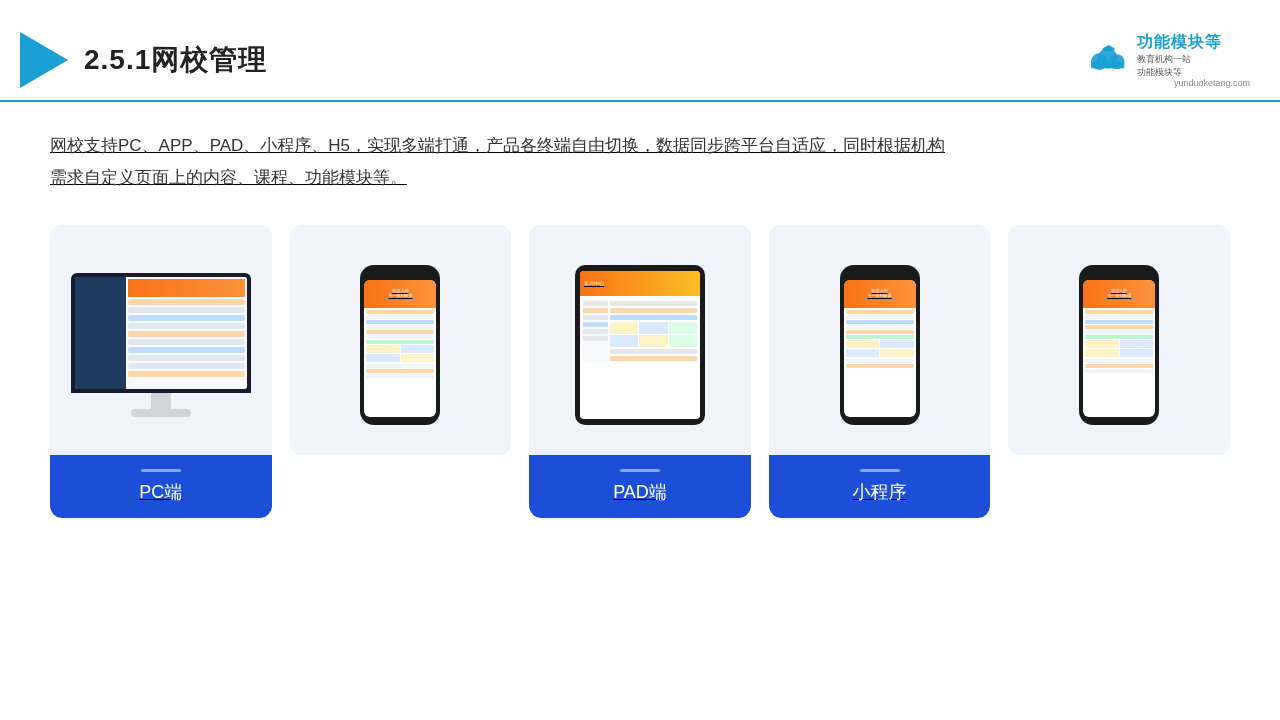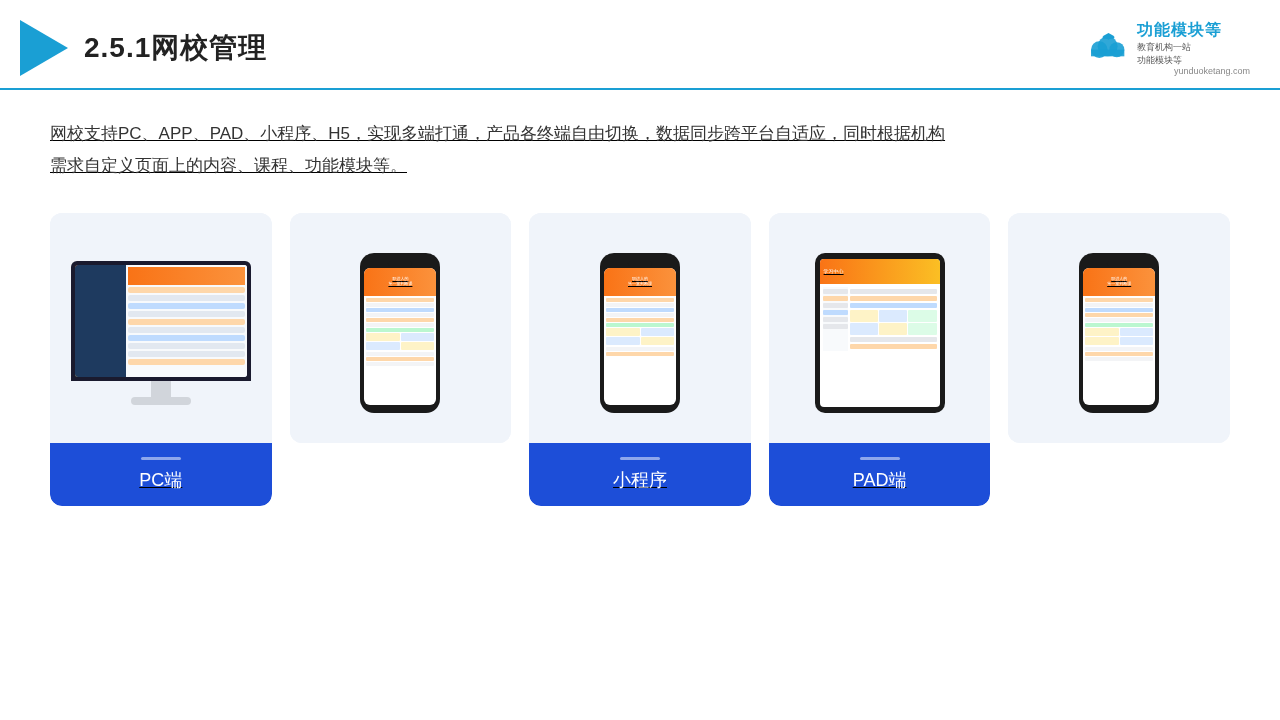--- a/index.html
+++ b/index.html
@@ -10,21 +10,21 @@
       font-family: "Microsoft YaHei", "PingFang SC", "Helvetica Neue", sans-serif;
       overflow: hidden;
       position: relative;
     }
 
     
     .header {
       display: flex;
       align-items: flex-start;
       justify-content: space-between;
-      padding: 20px 30px 12px 20px;
+      padding: 32px 30px 12px 20px;
       border-bottom: 2px solid #1a9fd4;
       gap: 20px;
     }
     .header-left {
       display: flex;
       align-items: center;
       gap: 16px;
     }
     .logo-triangle {
       width: 0;
@@ -436,55 +436,20 @@
                   <div class="phone-grid-item blue-item"></div>
                   <div class="phone-grid-item"></div>
                 </div>
                 <div class="phone-row" style="margin-top:2px;"></div>
                 <div class="phone-row accent"></div>
                 <div class="phone-row"></div>
               </div>
             </div>
           </div>
         </div>
-      </div>
-    </div>
-
-    <div class="device-card">
-      <div class="device-image-area">
-        <div class="phone-device">
-          <div class="phone-frame">
-            <div class="phone-notch"></div>
-            <div class="phone-screen">
-              <div class="phone-screen-header">
-                <div class="phone-screen-header-text">职进人的<br>第一堂判断课</div>
-              </div>
-              <div class="phone-screen-body">
-                <div class="phone-row accent"></div>
-                <div class="phone-row"></div>
-                <div class="phone-row blue"></div>
-                <div class="phone-row"></div>
-                <div class="phone-row accent"></div>
-                <div class="phone-row green"></div>
-                <div class="phone-grid">
-                  <div class="phone-grid-item"></div>
-                  <div class="phone-grid-item blue-item"></div>
-                  <div class="phone-grid-item blue-item"></div>
-                  <div class="phone-grid-item"></div>
-                </div>
-                <div class="phone-row" style="margin-top:2px;"></div>
-                <div class="phone-row accent"></div>
-              </div>
-            </div>
-          </div>
-        </div>
-      </div>
-      <div class="card-label">
-        <div class="divider-top" style="margin: 0 auto 8px; background:#fff; opacity:0.5;"></div>
-        <span>小程序</span>
       </div>
     </div>
 
     <div class="device-card">
       <div class="device-image-area">
         <div class="tablet-device">
           <div class="tablet-frame">
             <div class="tablet-screen">
               <div class="tablet-screen-header">
                 <div class="tablet-screen-header-text">学习中心</div>
@@ -530,20 +495,55 @@
           <div class="phone-frame">
             <div class="phone-notch"></div>
             <div class="phone-screen">
               <div class="phone-screen-header">
                 <div class="phone-screen-header-text">职进人的<br>第一堂判断课</div>
               </div>
               <div class="phone-screen-body">
                 <div class="phone-row accent"></div>
                 <div class="phone-row"></div>
                 <div class="phone-row blue"></div>
+                <div class="phone-row"></div>
+                <div class="phone-row accent"></div>
+                <div class="phone-row green"></div>
+                <div class="phone-grid">
+                  <div class="phone-grid-item"></div>
+                  <div class="phone-grid-item blue-item"></div>
+                  <div class="phone-grid-item blue-item"></div>
+                  <div class="phone-grid-item"></div>
+                </div>
+                <div class="phone-row" style="margin-top:2px;"></div>
+                <div class="phone-row accent"></div>
+              </div>
+            </div>
+          </div>
+        </div>
+      </div>
+      <div class="card-label">
+        <div class="divider-top" style="margin: 0 auto 8px; background:#fff; opacity:0.5;"></div>
+        <span>小程序</span>
+      </div>
+    </div>
+
+    <div class="device-card">
+      <div class="device-image-area">
+        <div class="phone-device">
+          <div class="phone-frame">
+            <div class="phone-notch"></div>
+            <div class="phone-screen">
+              <div class="phone-screen-header">
+                <div class="phone-screen-header-text">职进人的<br>第一堂判断课</div>
+              </div>
+              <div class="phone-screen-body">
+                <div class="phone-row accent"></div>
+                <div class="phone-row"></div>
+                <div class="phone-row blue"></div>
                 <div class="phone-row accent"></div>
                 <div class="phone-row"></div>
                 <div class="phone-row green"></div>
                 <div class="phone-grid">
                   <div class="phone-grid-item"></div>
                   <div class="phone-grid-item blue-item"></div>
                   <div class="phone-grid-item"></div>
                   <div class="phone-grid-item blue-item"></div>
                 </div>
                 <div class="phone-row" style="margin-top:2px;"></div>

